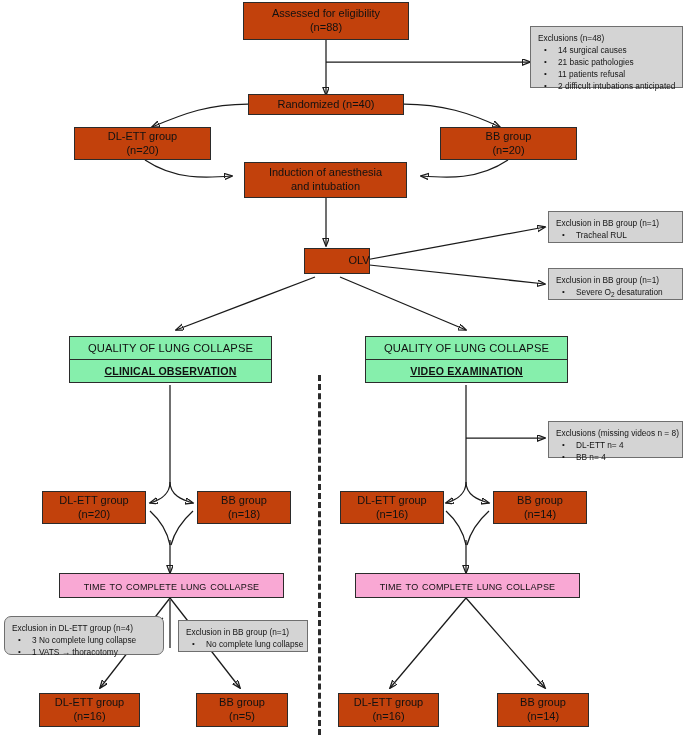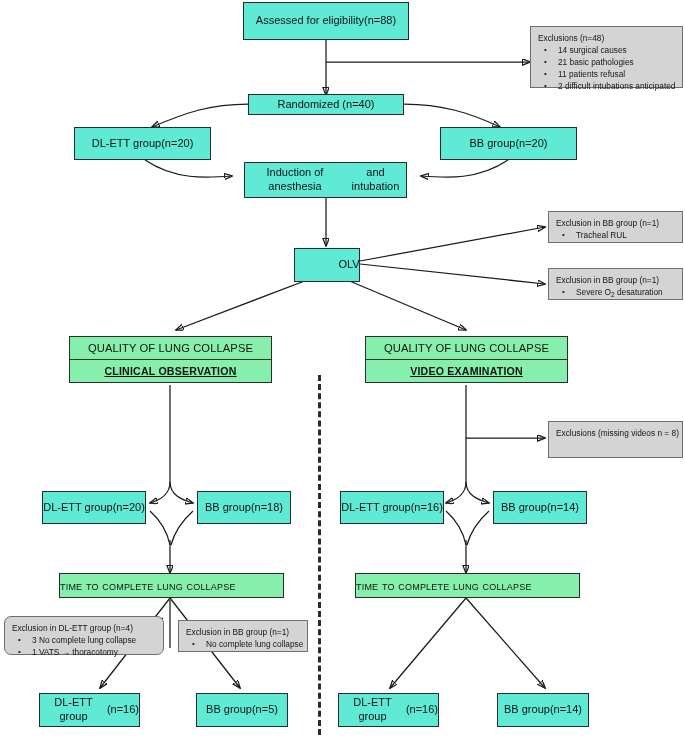--- a/index.html
+++ b/index.html
@@ -13,23 +13,23 @@
     height: 741px;
     background: #ffffff;
     font-family: "Liberation Sans", sans-serif;
     overflow: hidden;
   }
   
   .node {
     position: absolute;
     box-sizing: border-box;
     border: 1.4px solid #2b2b2b;
-    background: #5eead4;
+    background: #c2410c;
     display: flex;
-    flex-direction: row;
+    flex-direction: column;
     align-items: center;
     justify-content: center;
     text-align: center;
     color: #111111;
     font-size: 11px;
     line-height: 1.25;
     z-index: 5;
   }
   .node .l2 { display:block; }
 
@@ -90,22 +90,22 @@
     letter-spacing: 0.2px;
     color: #111;
   }
   .qbox .bot span { text-decoration: underline; }
 
   
   .smcap {
     position: absolute;
     box-sizing: border-box;
     border: 1.4px solid #2b2b2b;
-    background: #86efac;
-    display: flex; align-items: center; justify-content: flex-start;
+    background: #f9a8d4;
+    display: flex; align-items: center; justify-content: center;
     z-index: 5;
     color: #111;
   }
   .smcap .t {
     font-size: 12.4px;
     font-variant: small-caps;
     text-transform: lowercase;
     letter-spacing: 0.2px;
   }
 
@@ -208,21 +208,21 @@
   <div class="node" style="left:440px; top:127px; width:137px; height:33px;">
     <span>BB group</span>
     <span class="l2">(n=20)</span>
   </div>
 
   <div class="node" style="left:244px; top:162px; width:163px; height:36px;">
     <span>Induction of anesthesia</span>
     <span class="l2">and intubation</span>
   </div>
 
-  <div class="node" style="left:294px; top:248px; width:66px; height:34px;padding-left:44px;">
+  <div class="node" style="left:304px; top:248px; width:66px; height:26px;padding-left:44px;">
     <span>OLV</span>
   </div>
 
   <div class="excl" style="left:548px; top:211px; width:135px; height:32px;">
     <div class="hdr">Exclusion in BB group (n=1)</div>
     <ul>
       <li>Tracheal RUL</li>
     </ul>
   </div>
 
@@ -242,20 +242,24 @@
 
   <div class="qbox" style="left:365px; top:336px; width:203px; height:47px;">
     <div class="top">QUALITY OF LUNG COLLAPSE</div>
     <div class="bot">
         <span>VIDEO EXAMINATION</span>
       </div>
   </div>
 
   <div class="excl" style="left:548px; top:421px; width:135px; height:37px;">
     <div class="hdr">Exclusions (missing videos n = 8)</div>
+    <ul>
+      <li>DL-ETT n= 4</li>
+      <li>BB n=  4</li>
+    </ul>
   </div>
 
   <div class="node" style="left:42px; top:491px; width:104px; height:33px;">
     <span>DL-ETT group</span>
     <span class="l2">(n=20)</span>
   </div>
 
   <div class="node" style="left:197px; top:491px; width:94px; height:33px;">
     <span>BB group</span>
     <span class="l2">(n=18)</span>

